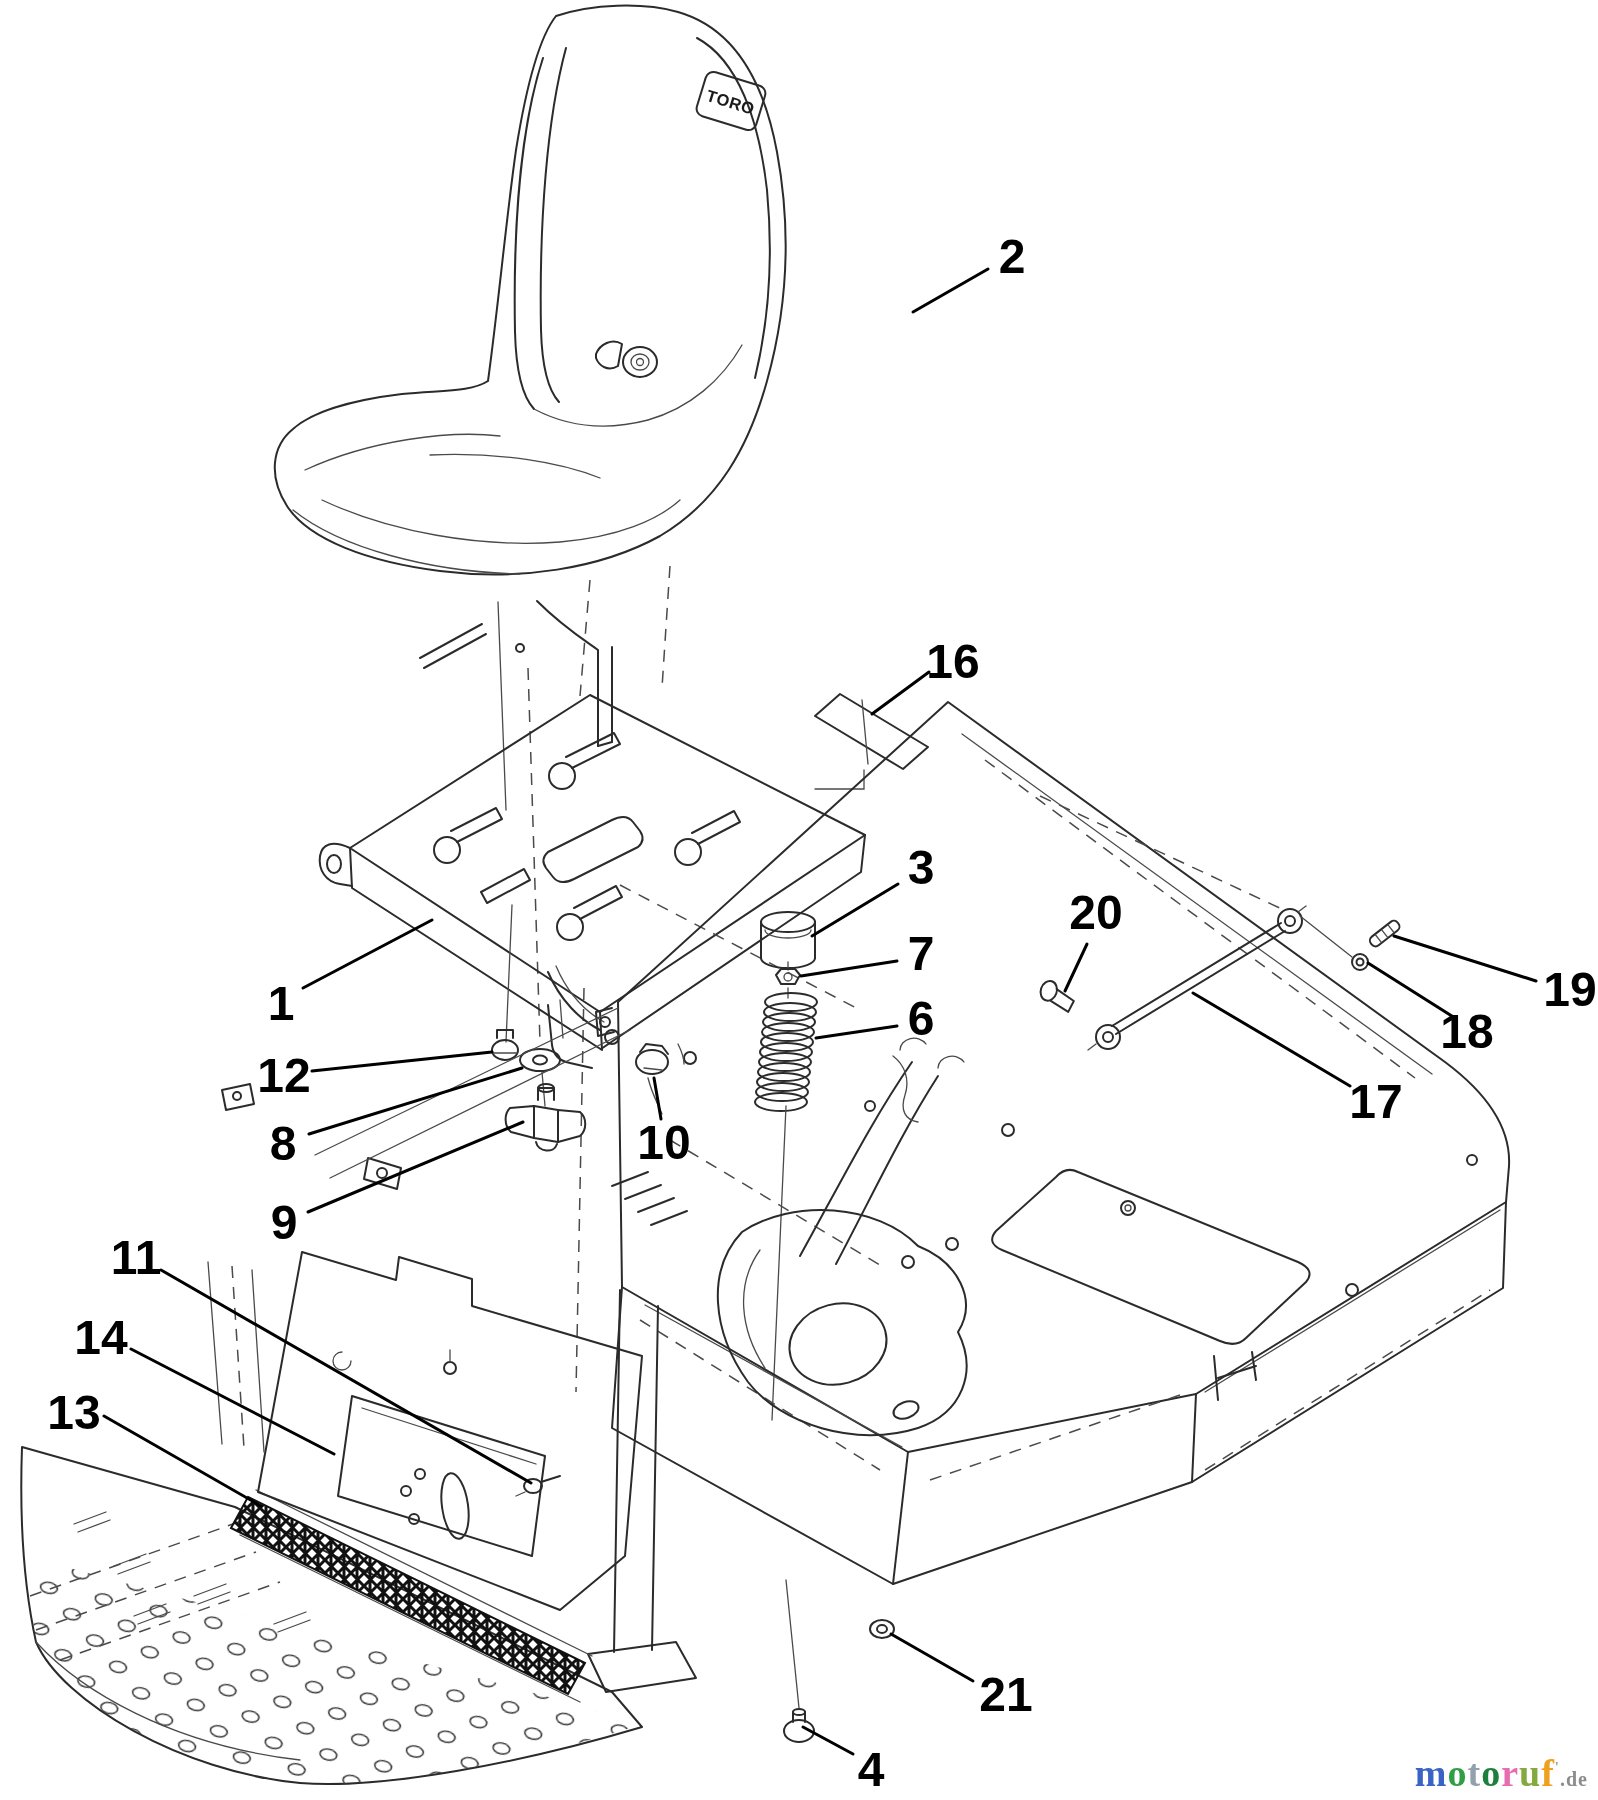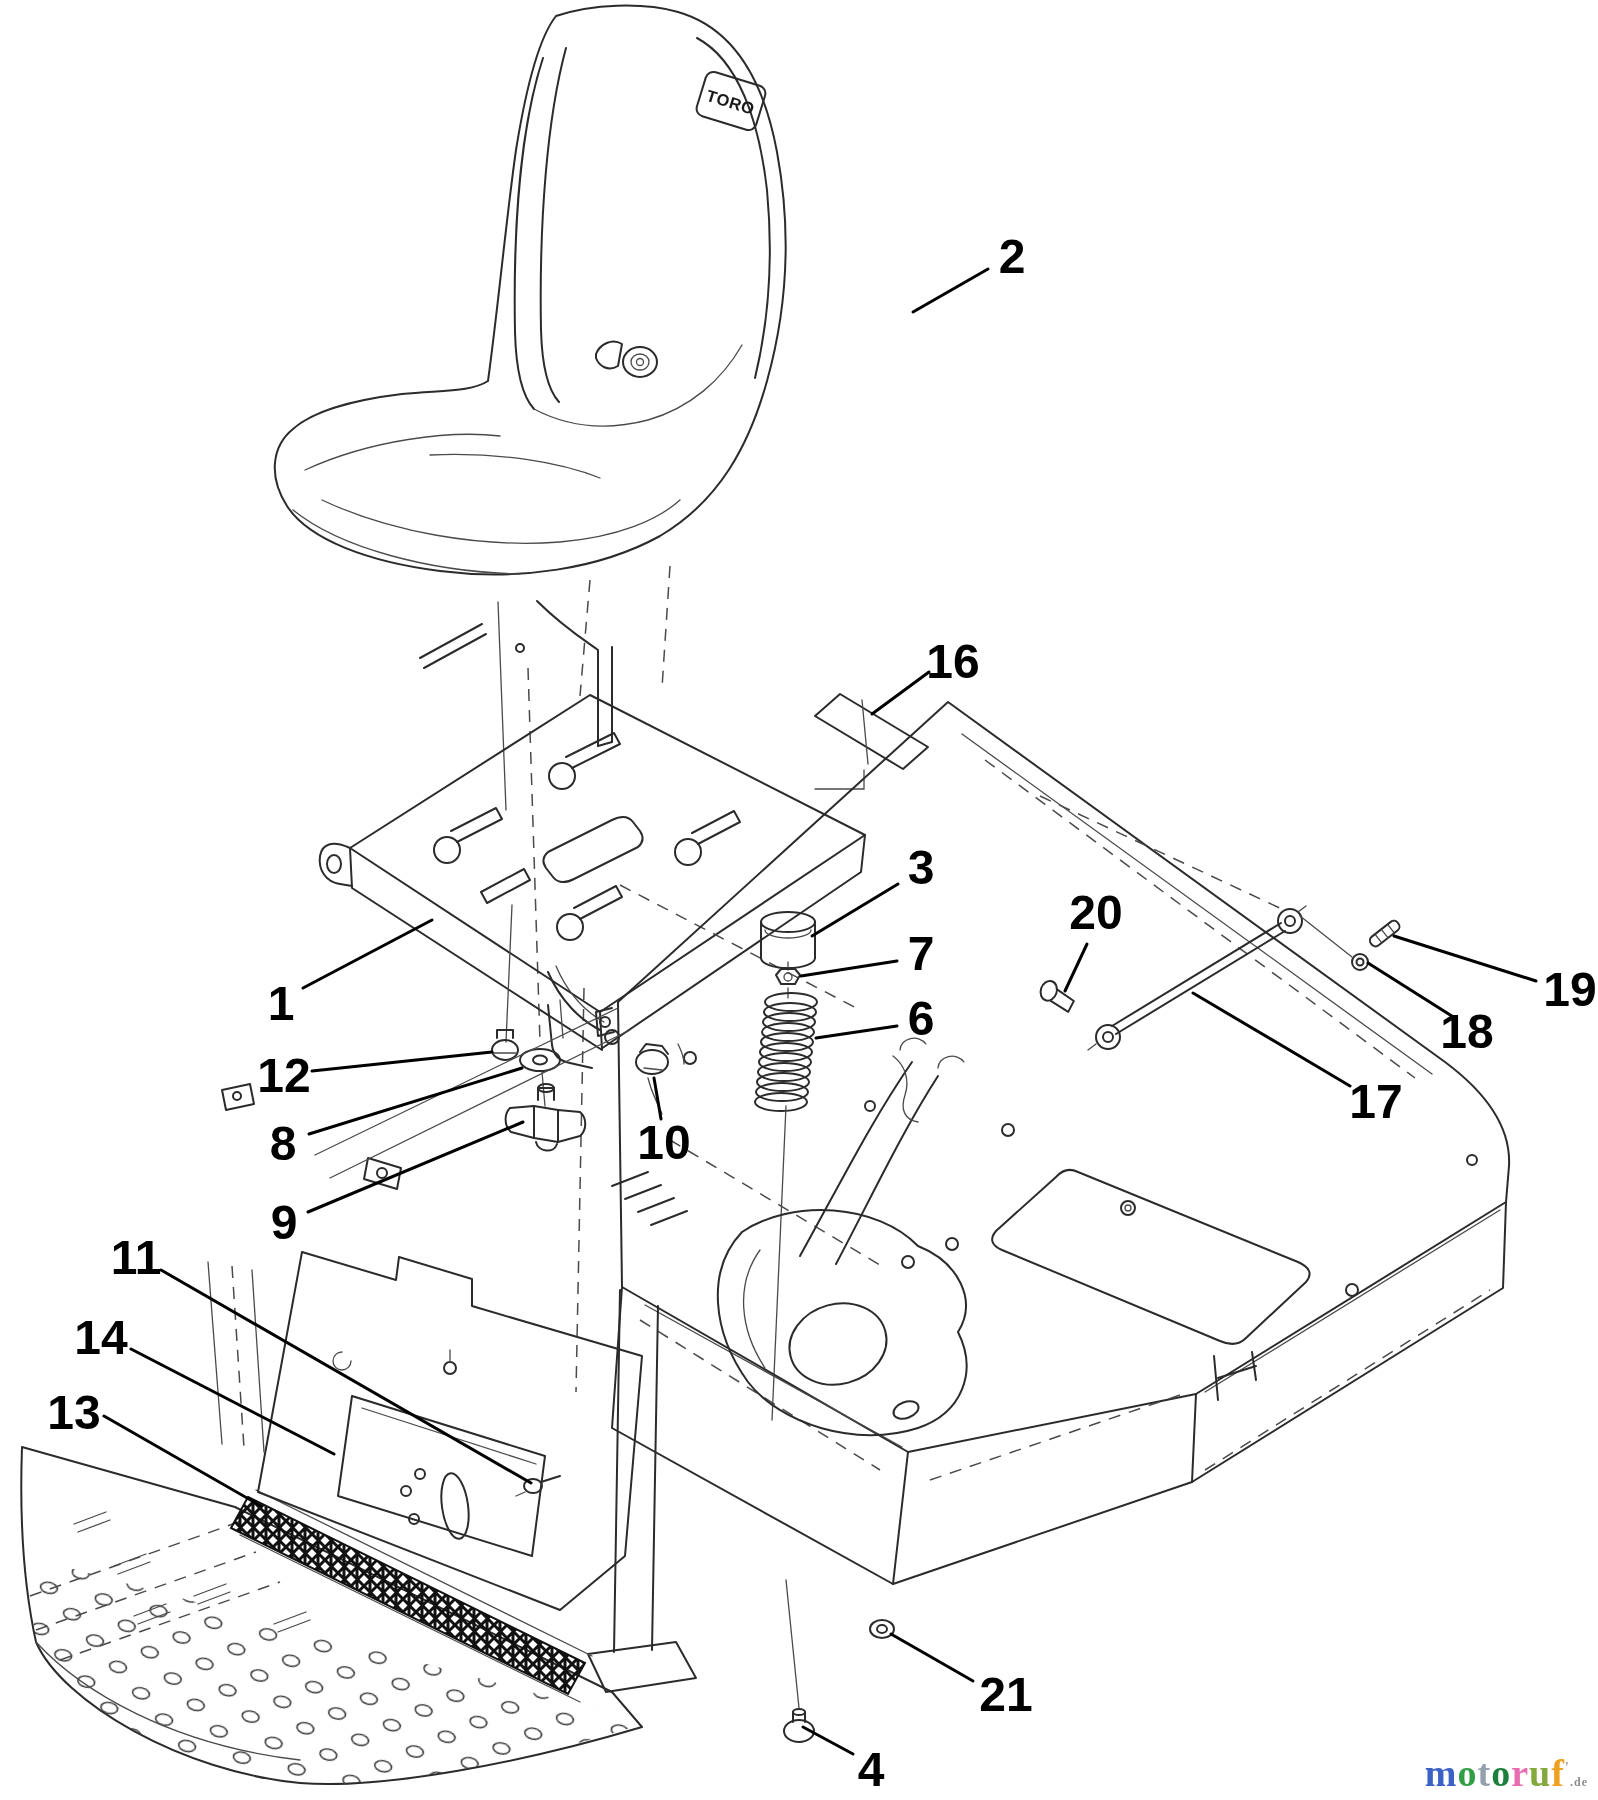--- a/index.html
+++ b/index.html
@@ -6,21 +6,21 @@
   #stage{position:relative;width:1598px;height:1800px;background:#ffffff;overflow:hidden;
          font-family:"Liberation Sans",sans-serif;}
   svg{position:absolute;left:0;top:0;}
   .ln{stroke:#2b2b2b;stroke-width:2;fill:none;stroke-linecap:round;stroke-linejoin:round;}
   .thin{stroke:#4a4a4a;stroke-width:1.3;fill:none;stroke-linecap:round;}
   .dash{stroke:#4a4a4a;stroke-width:1.5;fill:none;stroke-dasharray:12 9;}
   .leader{stroke:#000000;stroke-width:3;fill:none;stroke-linecap:round;}
   .callout{font-family:"Liberation Sans",sans-serif;font-size:48px;font-weight:700;fill:#000;}
   #watermark{position:absolute;right:10px;bottom:8px;font-family:"Liberation Serif",serif;
              font-weight:700;font-size:38px;letter-spacing:1px;line-height:1;}
-  #watermark .suffix{font-size:12px;font-weight:700;}
+  #watermark .suffix{font-size:20px;font-weight:700;}
   #watermark .tick{font-size:15px;color:#9a9a9a;vertical-align:14px;}
 </style>
 </head>
 <body>
 
 <div id="stage">
 <svg width="1598" height="1800" viewBox="0 0 1598 1800">
   <defs>
     <pattern id="pdots" width="56" height="42" patternUnits="userSpaceOnUse" patternTransform="rotate(12)">
       <ellipse cx="14" cy="10" rx="8.5" ry="5.5" fill="none" stroke="#3a3a3a" stroke-width="1.6"></ellipse>

